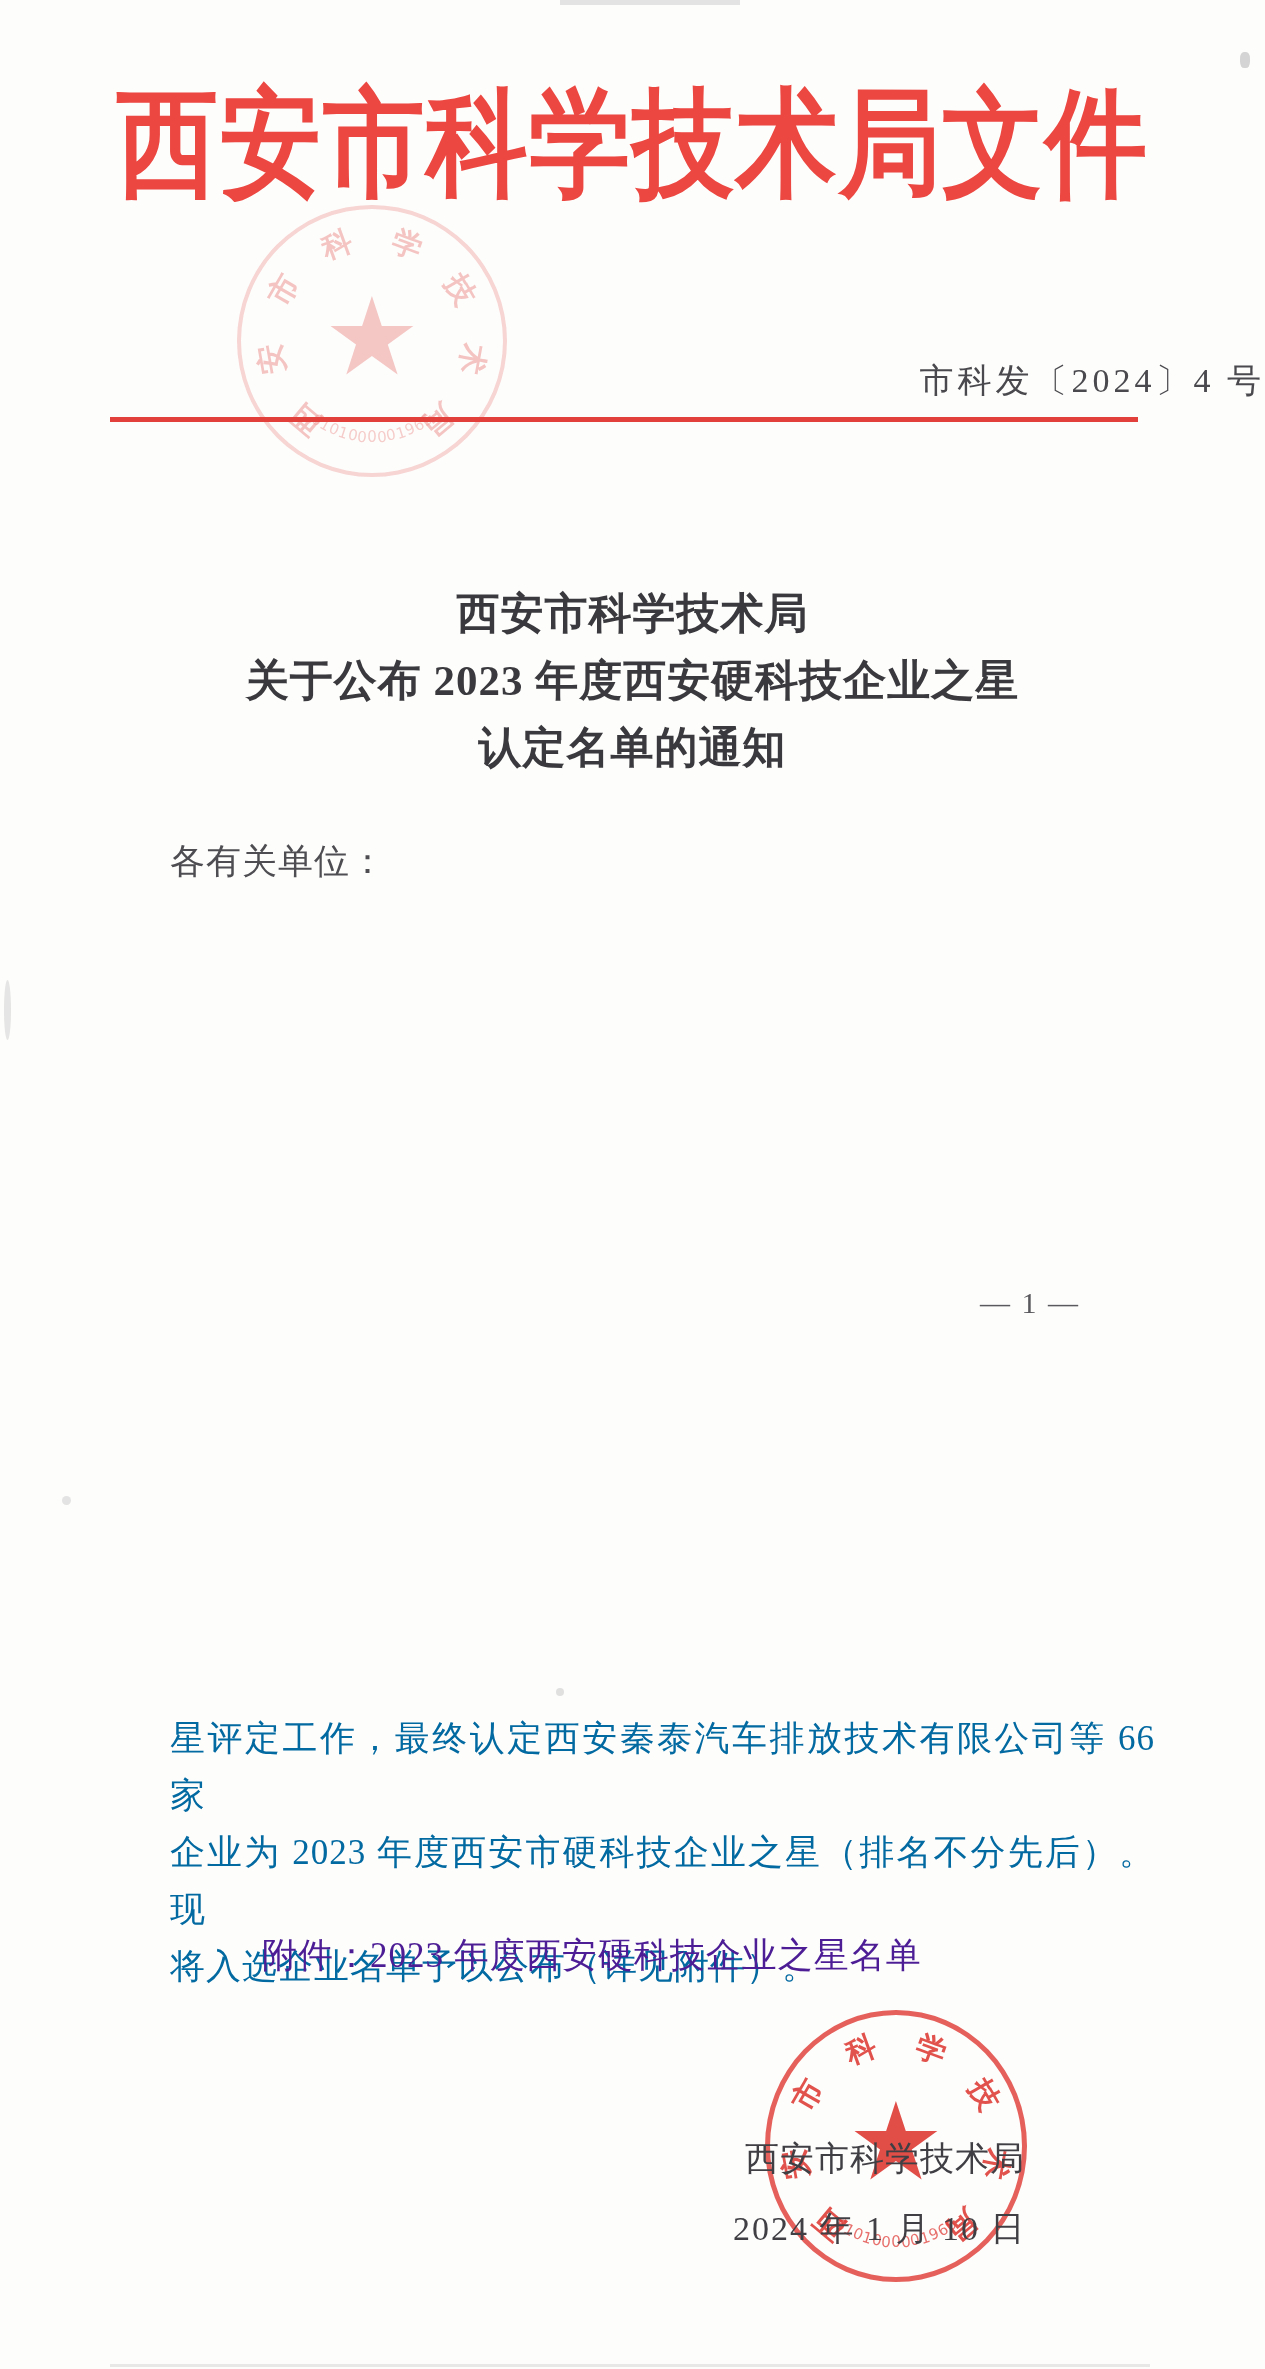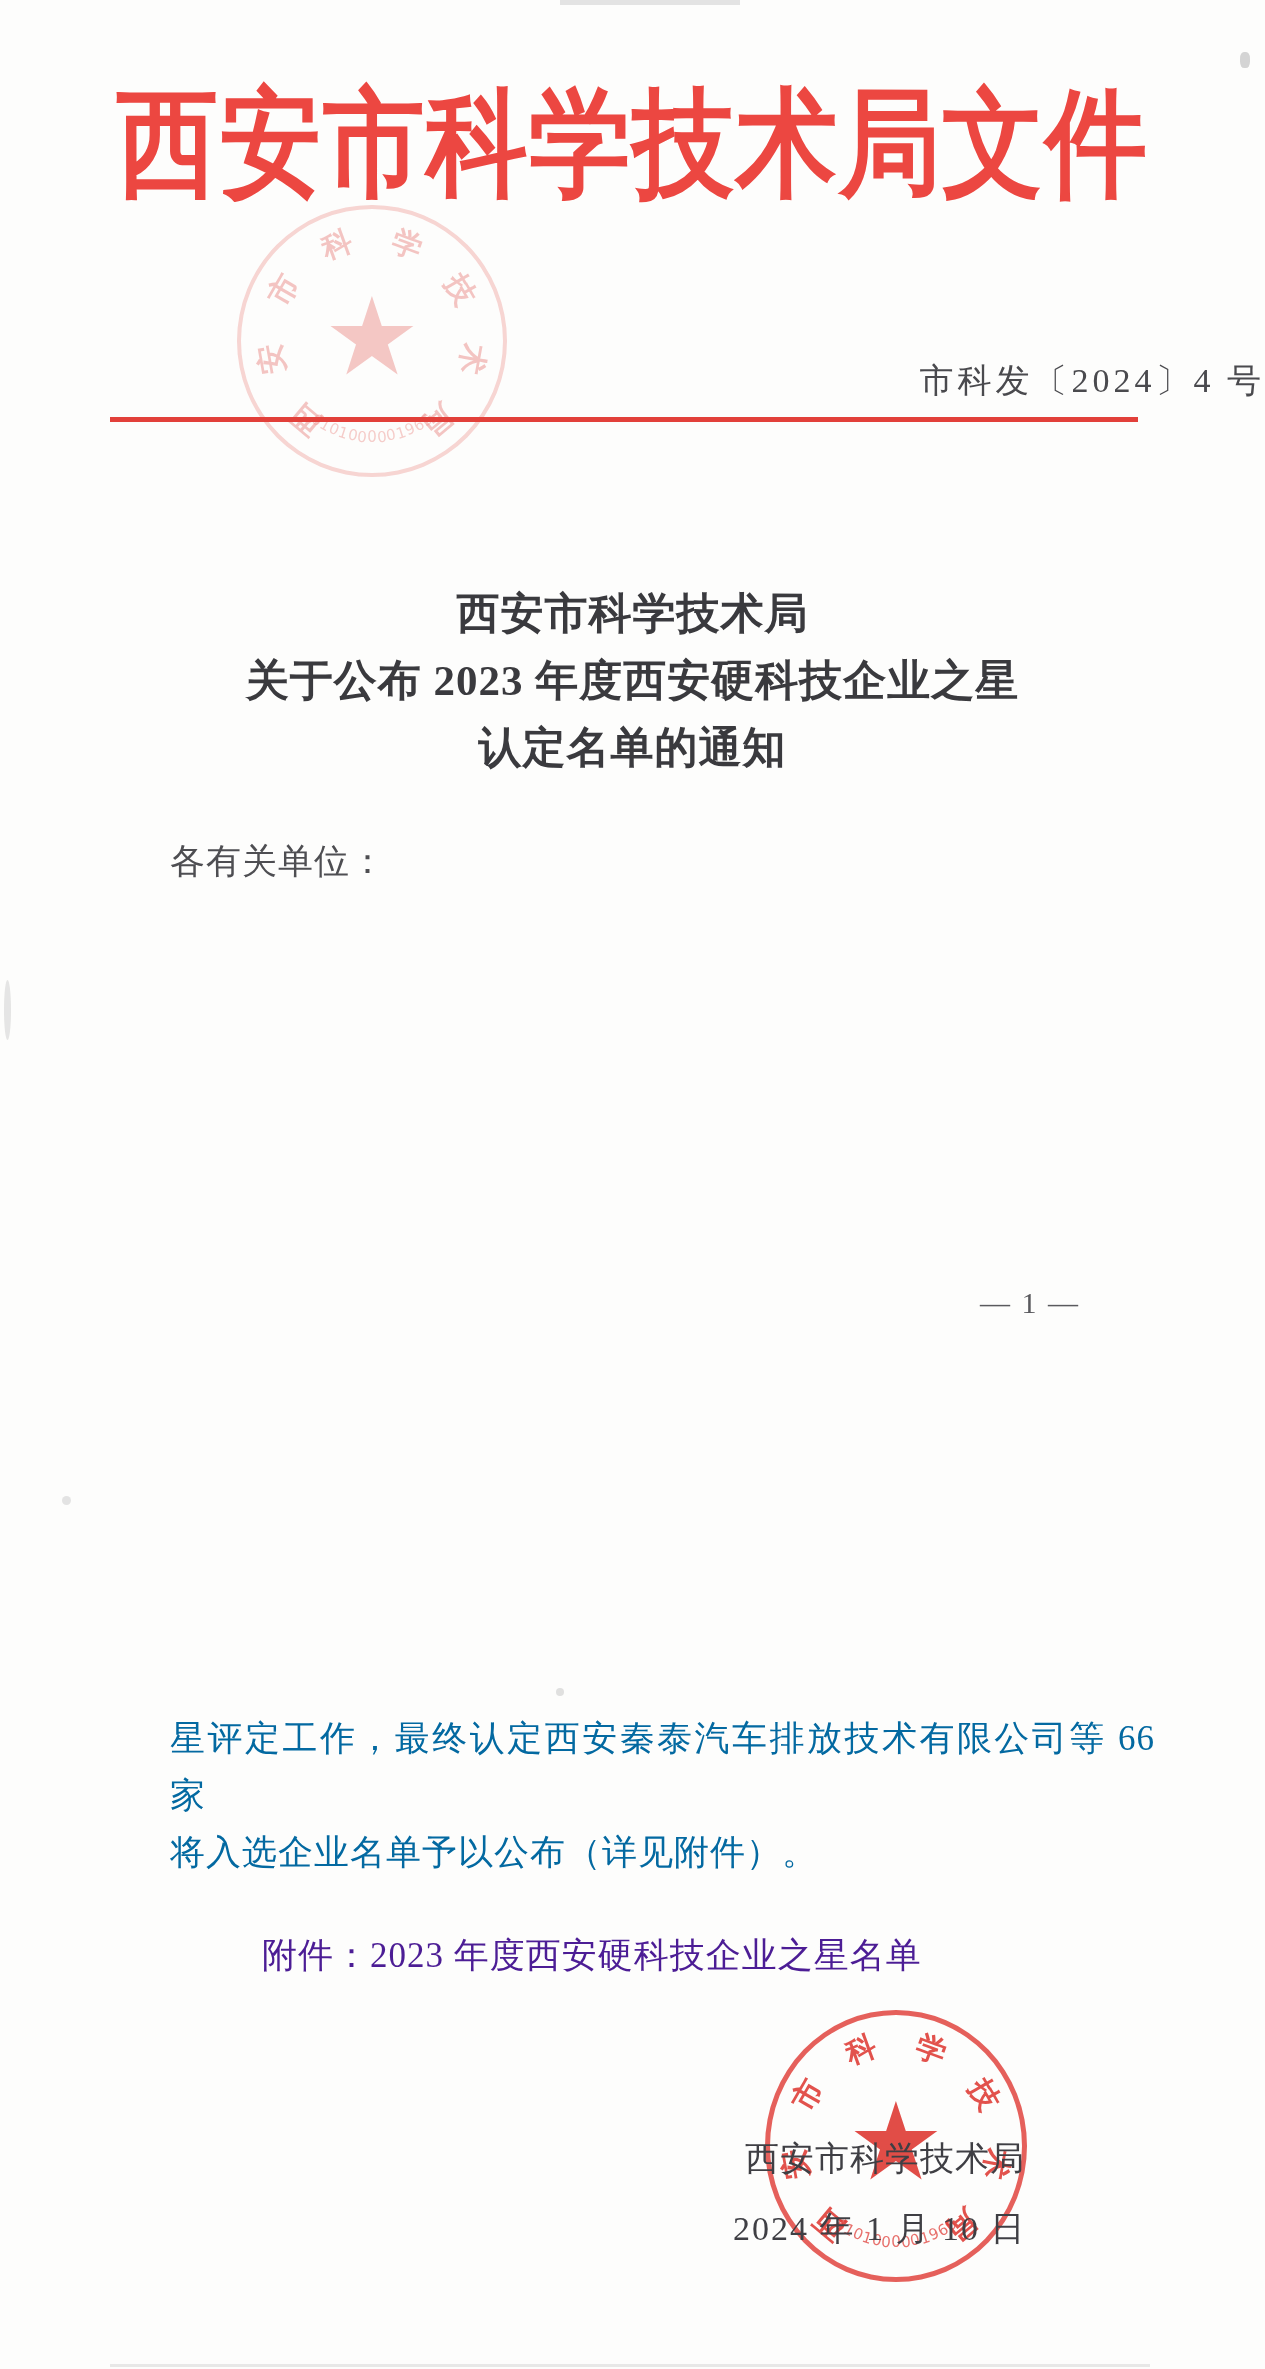--- a/index.html
+++ b/index.html
@@ -168,20 +168,21 @@
     <div class="t-line">认定名单的通知</div>
   </div>
 
   <div class="salutation">各有关单位：</div>
 
 
   <div class="page-number">— 1 —</div>
 
   <div class="para2">
     <div class="just">星评定工作，最终认定西安秦泰汽车排放技术有限公司等 66 家</div>
+    <div class="just">企业为 2023 年度西安市硬科技企业之星（排名不分先后）。现</div>
     <div class="t-line">将入选企业名单予以公布（详见附件）。</div>
   </div>
 
   <div class="attachment">附件：2023 年度西安硬科技企业之星名单</div>
 
   <div class="seal seal-bottom">
       <span class="ring-char" style="left: 60.4357px; top: 209.137px; transform: translate(-50%, -50%) rotate(-140deg);">西</span>
       <span class="ring-char" style="left: 25.5496px; top: 148.712px; transform: translate(-50%, -50%) rotate(-100deg);">安</span>
       <span class="ring-char" style="left: 37.6654px; top: 80px; transform: translate(-50%, -50%) rotate(-60deg);">市</span>
       <span class="ring-char" style="left: 91.1139px; top: 35.1514px; transform: translate(-50%, -50%) rotate(-20deg);">科</span>

